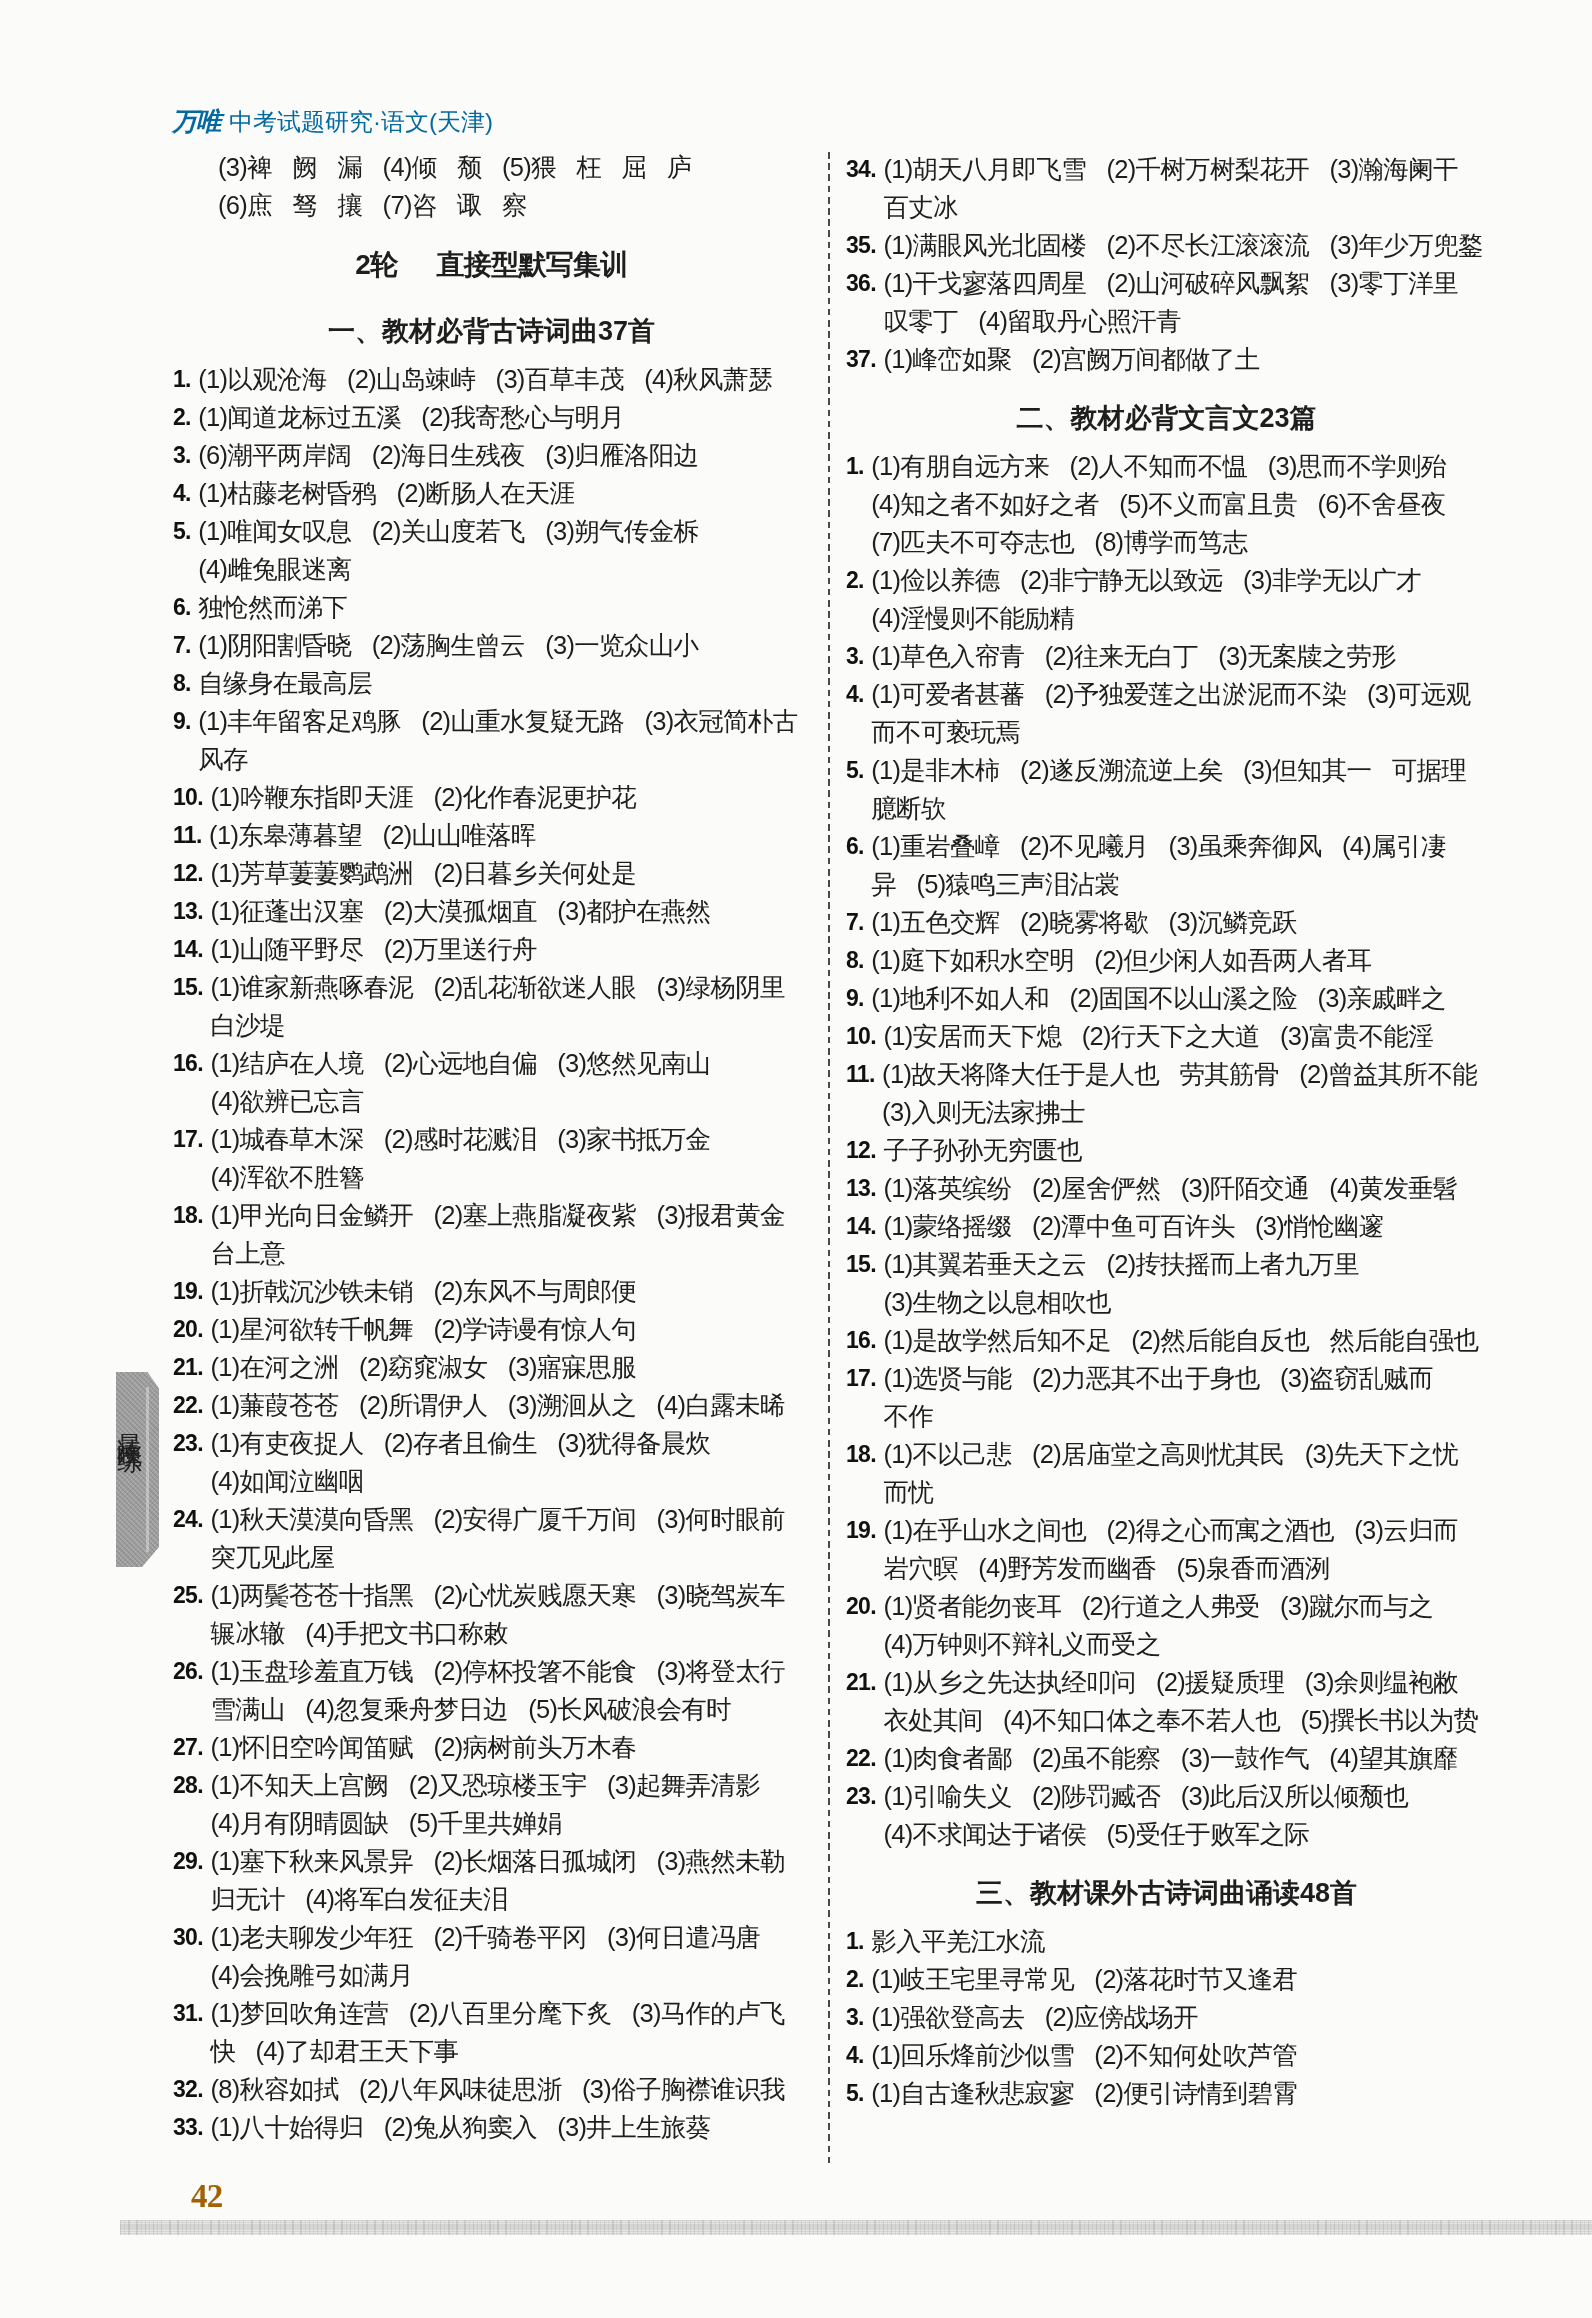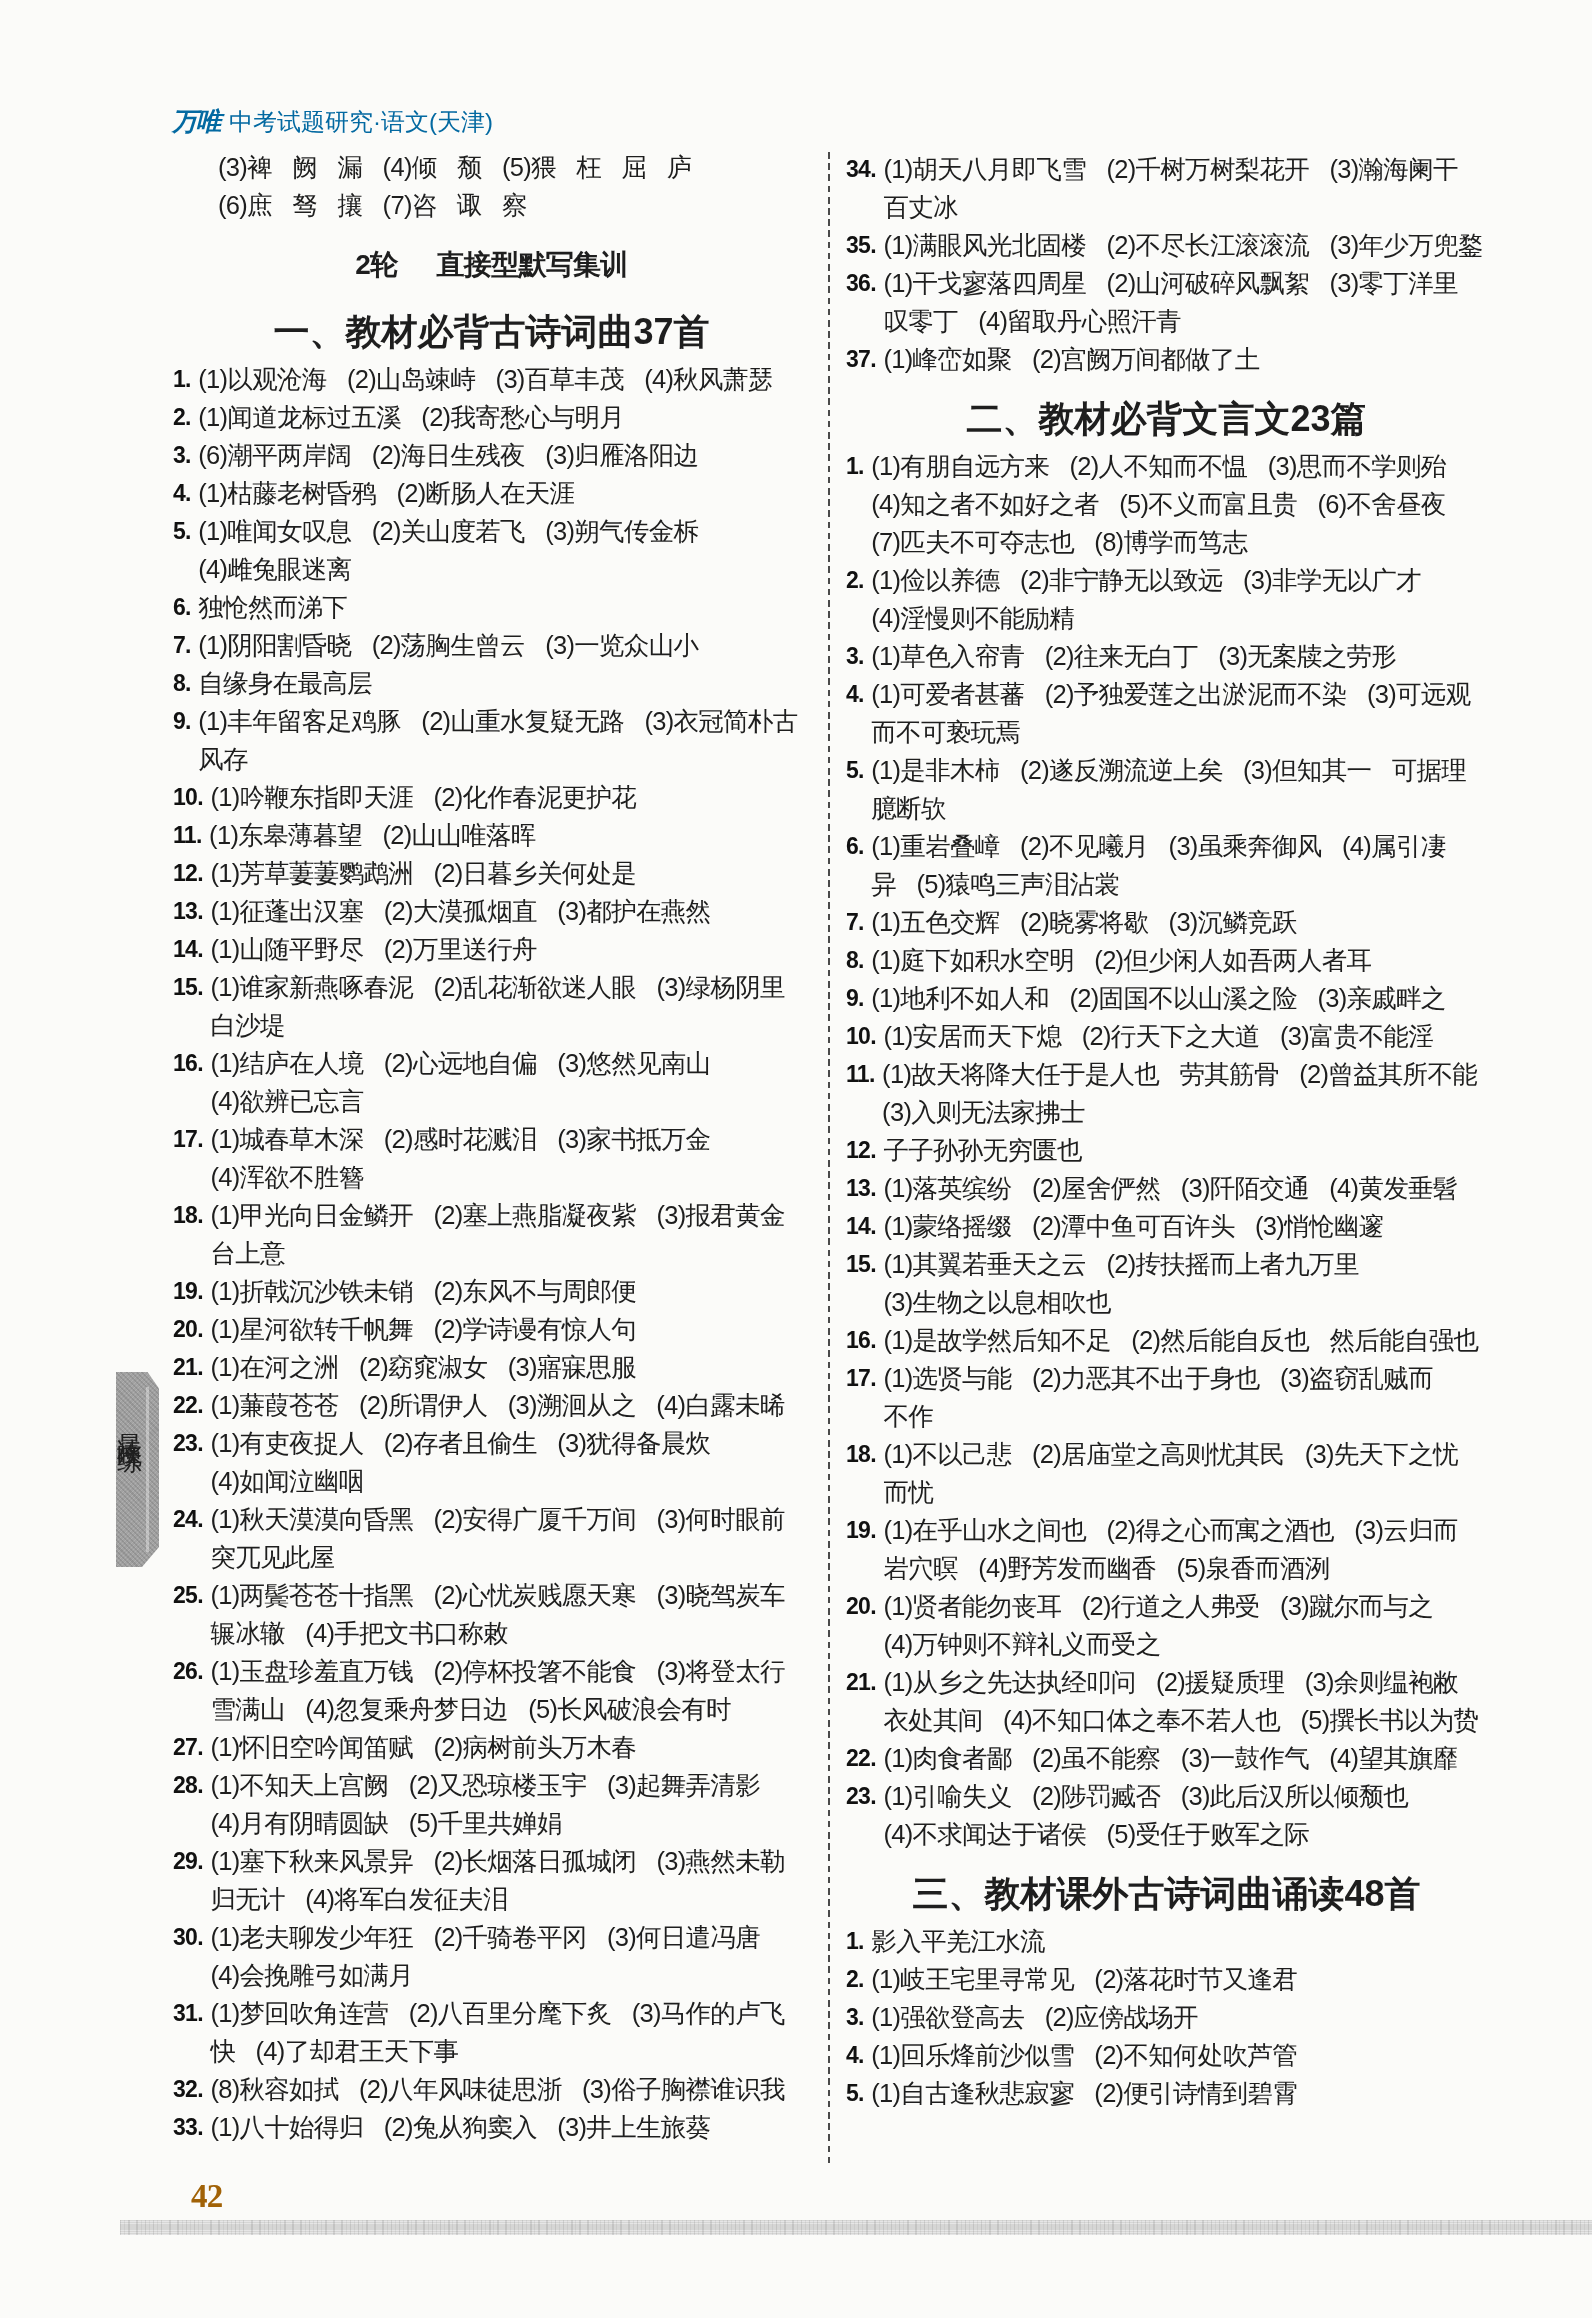--- a/index.html
+++ b/index.html
@@ -27,21 +27,21 @@
     line-height: 38px; height: 38px; margin-right: 7.5px; color: #111;
   }
   .body { flex: 1; }
   .title {
     margin-top: 15px; height: 52px; line-height: 52px; text-align: center;
     font-size: 28px; font-weight: bold; white-space: nowrap; letter-spacing: -0.7px;
   }
   .title .round { margin-right: 39px; }
   .section {
     margin-top: 18px; margin-bottom: 6px; height: 45px; line-height: 45px;
-    text-align: center; font-size: 36px; font-weight: bold; white-space: nowrap;
+    text-align: center; font-size: 27px; font-weight: bold; white-space: nowrap;
   }
   .divider {
     position: absolute; left: 828px; top: 152px; width: 1.5px; height: 2014px;
     background: repeating-linear-gradient(to bottom, #4a4a4a 0 6.7px, transparent 6.7px 11.2px);
   }
   .side-tab {
     position: absolute; left: 116px; top: 1372px; width: 43px; height: 195px;
     background:
       repeating-linear-gradient(45deg, rgba(0,0,0,0.10) 0 1.5px, transparent 1.5px 3.7px),
       repeating-linear-gradient(-45deg, rgba(255,255,255,0.14) 0 0.7px, transparent 0.7px 3px),

